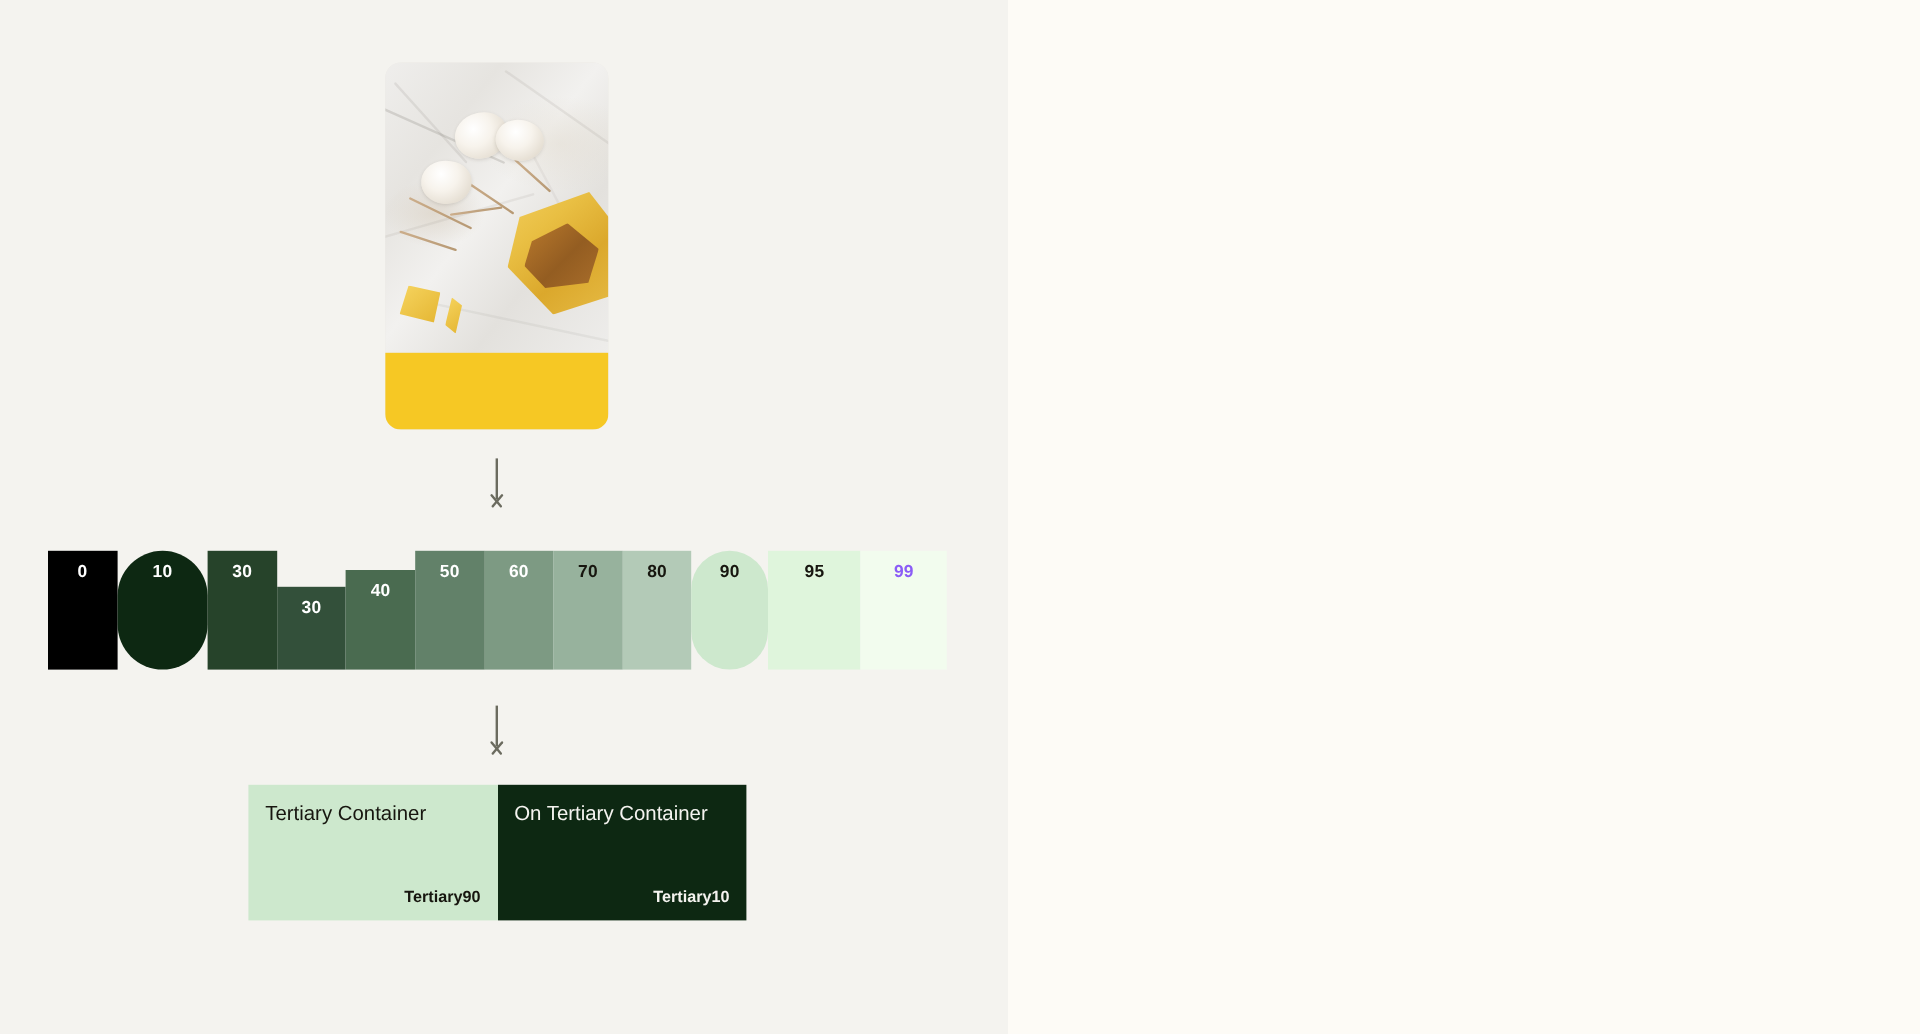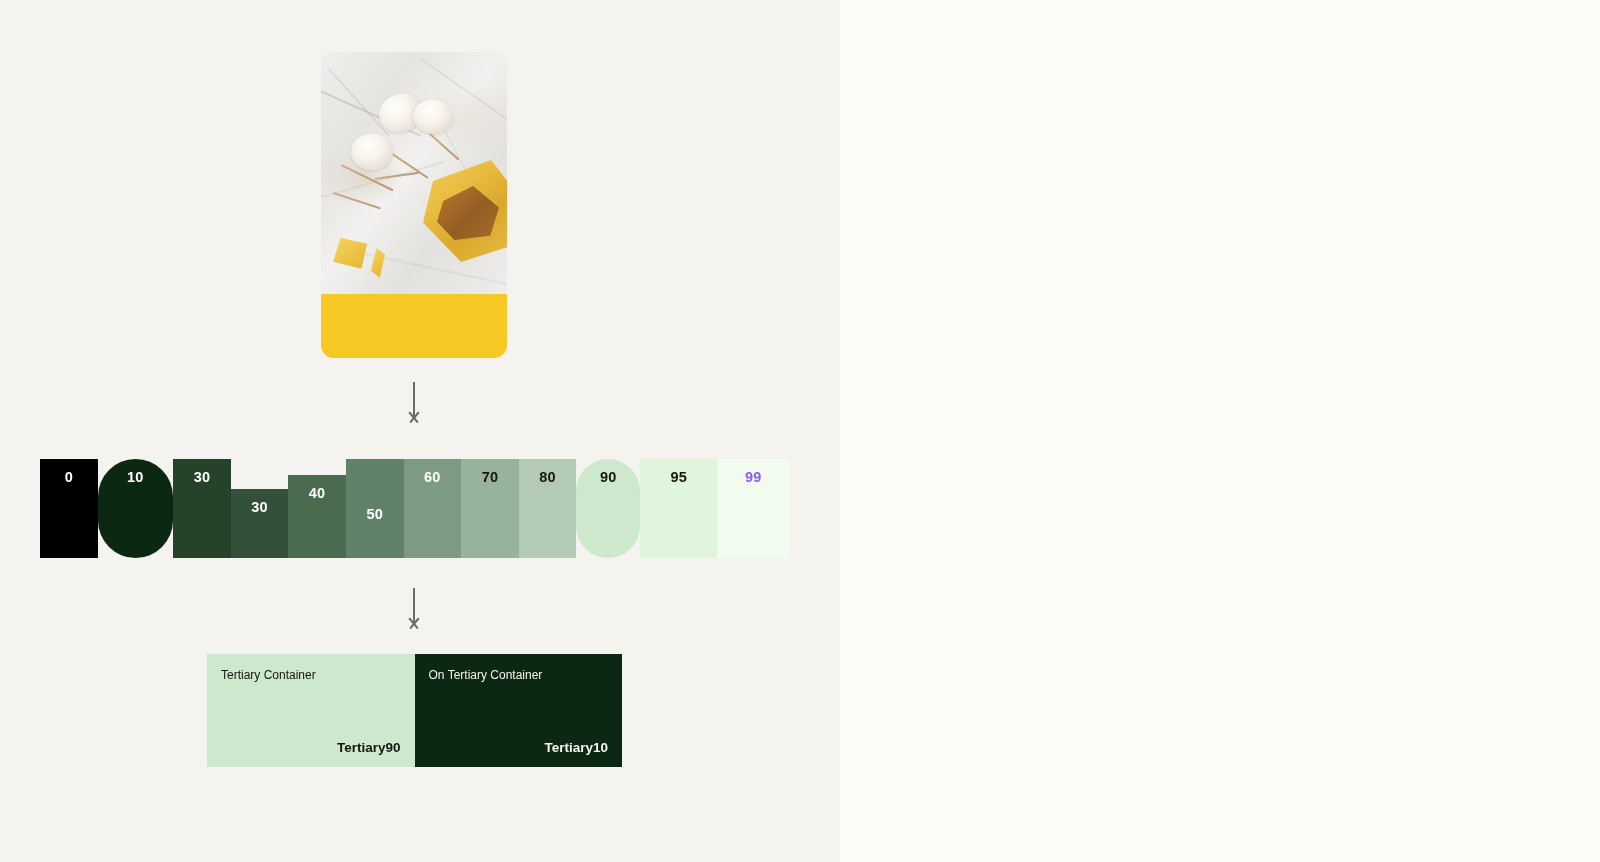--- a/index.html
+++ b/index.html
@@ -140,21 +140,21 @@
   .role-row {
     position: absolute; left: 207px; top: 654px;
     width: 415px; height: 113px;
     display: flex;
   }
   .role-card {
     position: relative; flex: 1 1 0;
     padding: 14px 14px 12px 14px;
     display: flex; flex-direction: column; justify-content: space-between;
   }
-  .role-title { font-size: 12px; font-weight: 400; line-height: 1.2; }
+  .role-title { font-size: 17px; font-weight: 400; line-height: 1.2; }
   .role-token { font-size: 13.5px; font-weight: 700; text-align: right; }
 </style>
 </head>
 <body>
 
 <div id="root">
 
   <div class="panel-left" style="background: rgb(244, 243, 239);">
 
     <div class="source-card">
@@ -199,21 +199,21 @@
         </div>
         <div class="swatch" style="background: rgb(38, 67, 42); color: rgb(255, 255, 255); width: 58px;">
           <span>30</span>
         </div>
         <div class="swatch" style="background: rgb(51, 80, 58); color: rgb(255, 255, 255); width: 58px; margin-top: 30px;">
           <span>30</span>
         </div>
         <div class="swatch" style="background: rgb(74, 107, 80); color: rgb(255, 255, 255); width: 58px; margin-top: 16px;">
           <span>40</span>
         </div>
-        <div class="swatch" style="background: rgb(98, 129, 105); color: rgb(255, 255, 255); width: 58px; align-items: center;">
+        <div class="swatch" style="background: rgb(98, 129, 105); color: rgb(255, 255, 255); width: 58px;">
           <span>50</span>
         </div>
         <div class="swatch" style="background: rgb(125, 154, 131); color: rgb(255, 255, 255); width: 58px;">
           <span>60</span>
         </div>
         <div class="swatch" style="background: rgb(151, 178, 157); color: rgb(23, 22, 15); width: 58px;">
           <span>70</span>
         </div>
         <div class="swatch" style="background: rgb(179, 202, 183); color: rgb(23, 22, 15); width: 58px;">
           <span>80</span>

